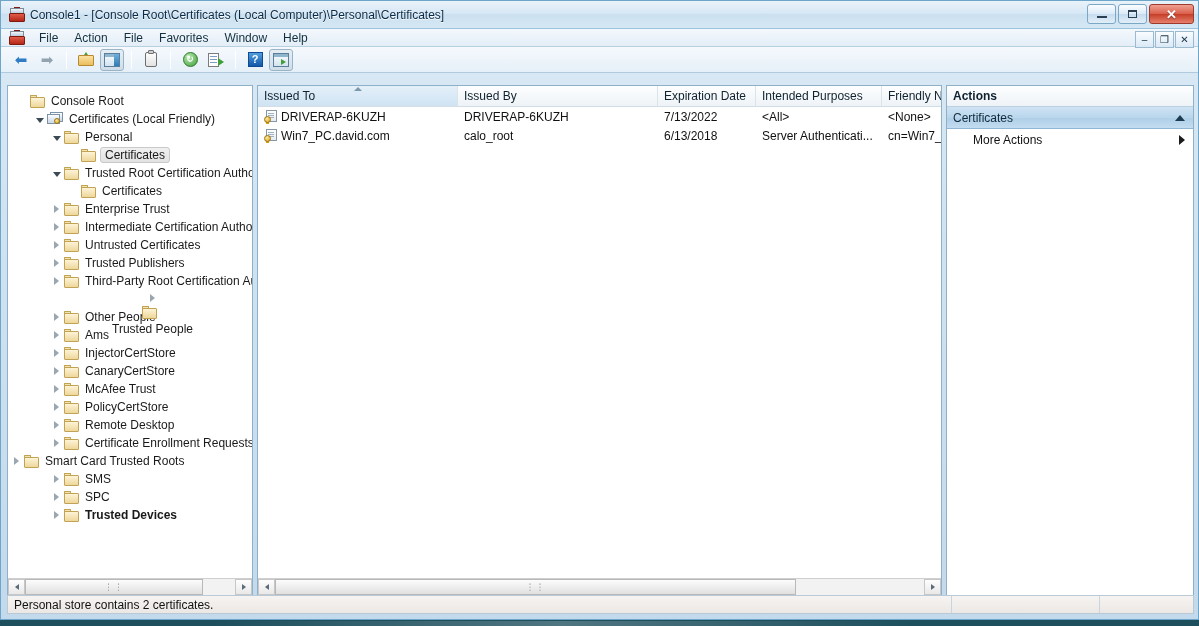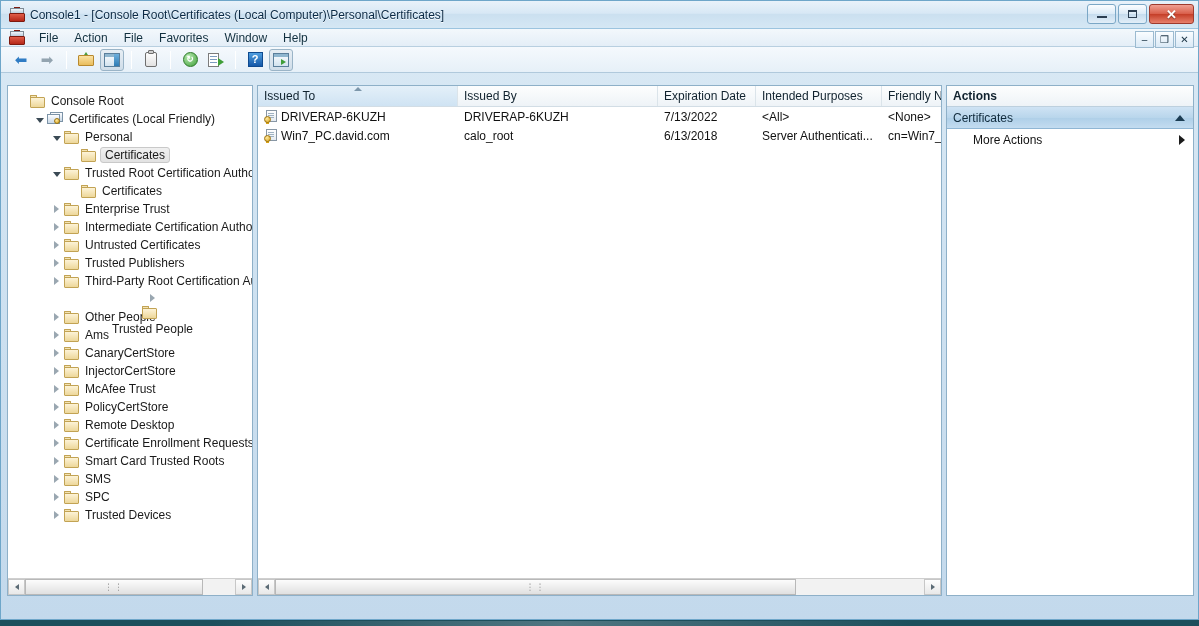--- a/index.html
+++ b/index.html
@@ -634,40 +634,40 @@
             <span class="node-label">Ams</span>
           </div>
           <div class="tree-node" style="padding-left: 40px;">
             <div class="tw">
               <i class="tri-collapsed"></i>
             </div>
             <span class="folder-ico">
               <i class="tab"></i>
               <i class="body"></i>
             </span>
+            <span class="node-label">InjectorCertStore</span>
+          </div>
+          <div class="tree-node" style="padding-left: 40px;">
+            <div class="tw">
+              <i class="tri-collapsed"></i>
+            </div>
+            <span class="folder-ico">
+              <i class="tab"></i>
+              <i class="body"></i>
+            </span>
             <span class="node-label">CanaryCertStore</span>
           </div>
           <div class="tree-node" style="padding-left: 40px;">
             <div class="tw">
               <i class="tri-collapsed"></i>
             </div>
             <span class="folder-ico">
               <i class="tab"></i>
               <i class="body"></i>
             </span>
-            <span class="node-label">InjectorCertStore</span>
-          </div>
-          <div class="tree-node" style="padding-left: 40px;">
-            <div class="tw">
-              <i class="tri-collapsed"></i>
-            </div>
-            <span class="folder-ico">
-              <i class="tab"></i>
-              <i class="body"></i>
-            </span>
             <span class="node-label">McAfee Trust</span>
           </div>
           <div class="tree-node" style="padding-left: 40px;">
             <div class="tw">
               <i class="tri-collapsed"></i>
             </div>
             <span class="folder-ico">
               <i class="tab"></i>
               <i class="body"></i>
             </span>
@@ -686,21 +686,21 @@
           <div class="tree-node" style="padding-left: 40px;">
             <div class="tw">
               <i class="tri-collapsed"></i>
             </div>
             <span class="folder-ico">
               <i class="tab"></i>
               <i class="body"></i>
             </span>
             <span class="node-label">Certificate Enrollment Requests</span>
           </div>
-          <div class="tree-node" style="padding-left: 40px; text-align: center;">
+          <div class="tree-node" style=" text-align: center;">
             <div class="tw">
               <i class="tri-collapsed"></i>
             </div>
             <span class="folder-ico">
               <i class="tab"></i>
               <i class="body"></i>
             </span>
             <span class="node-label">Smart Card Trusted Roots</span>
           </div>
           <div class="tree-node" style="padding-left: 40px;">
@@ -716,21 +716,21 @@
           <div class="tree-node" style="padding-left: 40px;">
             <div class="tw">
               <i class="tri-collapsed"></i>
             </div>
             <span class="folder-ico">
               <i class="tab"></i>
               <i class="body"></i>
             </span>
             <span class="node-label">SPC</span>
           </div>
-          <div class="tree-node" style="padding-left: 40px;">
+          <div class="tree-node" style="padding-left: 40px; font-weight: bold;">
             <div class="tw">
               <i class="tri-collapsed"></i>
             </div>
             <span class="folder-ico">
               <i class="tab"></i>
               <i class="body"></i>
             </span>
             <span class="node-label">Trusted Devices</span>
           </div>
         </div>
@@ -839,17 +839,22 @@
             <i class="collapse-tri"></i>
           </div>
           <div class="action-item">
             <span class="iname">More Actions</span>
             <i class="submenu-tri"></i>
           </div>
         </div>
     </div>
   </div>
 
+  <div id="status-bar">
+    <div id="status-main">Personal store contains 2 certificates.</div>
+    <div class="status-sec" id="status-sec-1"></div>
+    <div class="status-sec" id="status-sec-2"></div>
+  </div>
 </div>
 
 <div id="desktop-artifact">
   <div id="artifact-text"></div>
 </div>
 
 </body></html>

